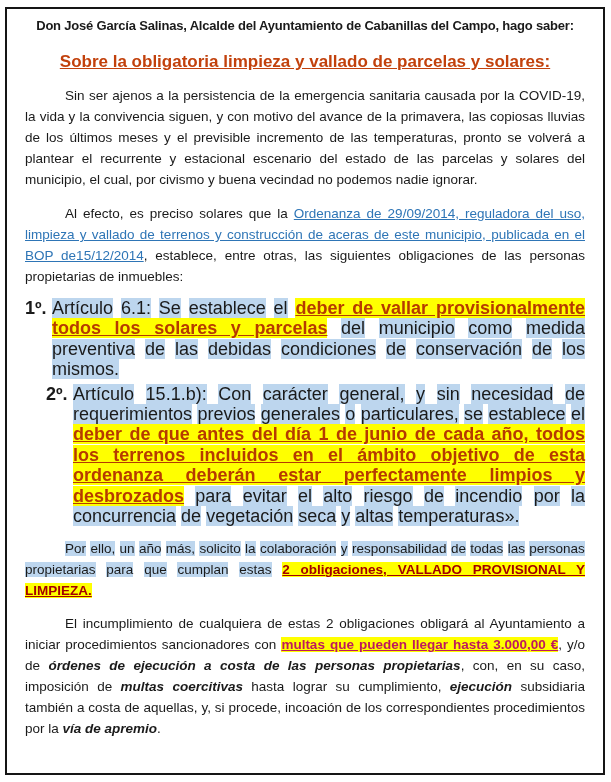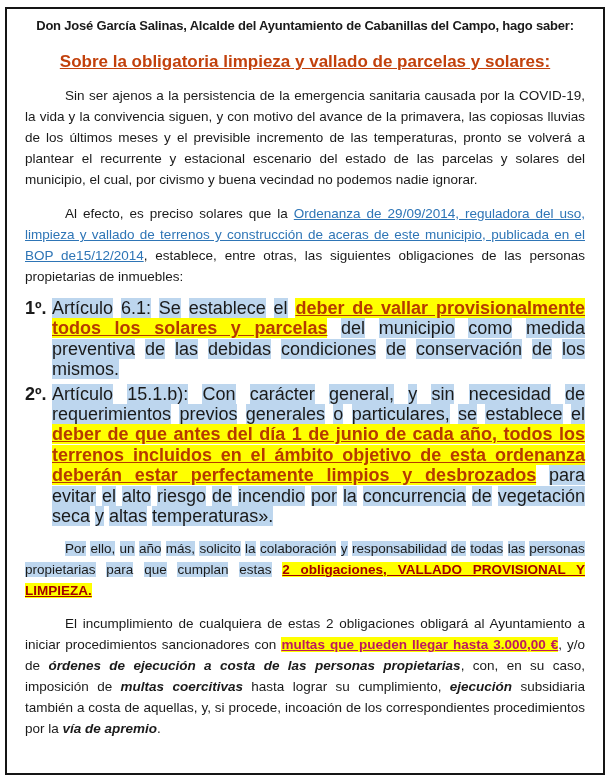--- a/index.html
+++ b/index.html
@@ -34,21 +34,21 @@
     line-height:22px;text-decoration:underline;color:#c2410c;
   }
   .para{
     margin:12px 0 0 0;font-size:13.5px;line-height:21px;
     text-align:justify;text-indent:40px;
   }
   .para.tight{margin-top:13px;}
   .item{position:relative;padding-left:27px;margin-top:11px;font-size:18px;line-height:20.4px;}
   .item .marker{position:absolute;left:0;top:0;font-weight:700;}
   .item .item-body{text-align:justify;}
-  .item.snug{margin-top:4px;}
+  .item.snug{margin-top:4px;margin-left:21px;}
   
   .bold{font-weight:700;font-style:italic;}
   .link{color:#2e75b6;text-decoration:underline;cursor:pointer;}
   .hl-blue{background:#bdd6ee;}
   .hl-yellow{background:#ffff00;font-weight:700;text-decoration:underline;}
   .hl-red-dark{color:#b63a00;}
   .hl-red-deep{color:#a40000;}
   .hl-red-bright{color:#be185d;}
 </style>
 </head>

